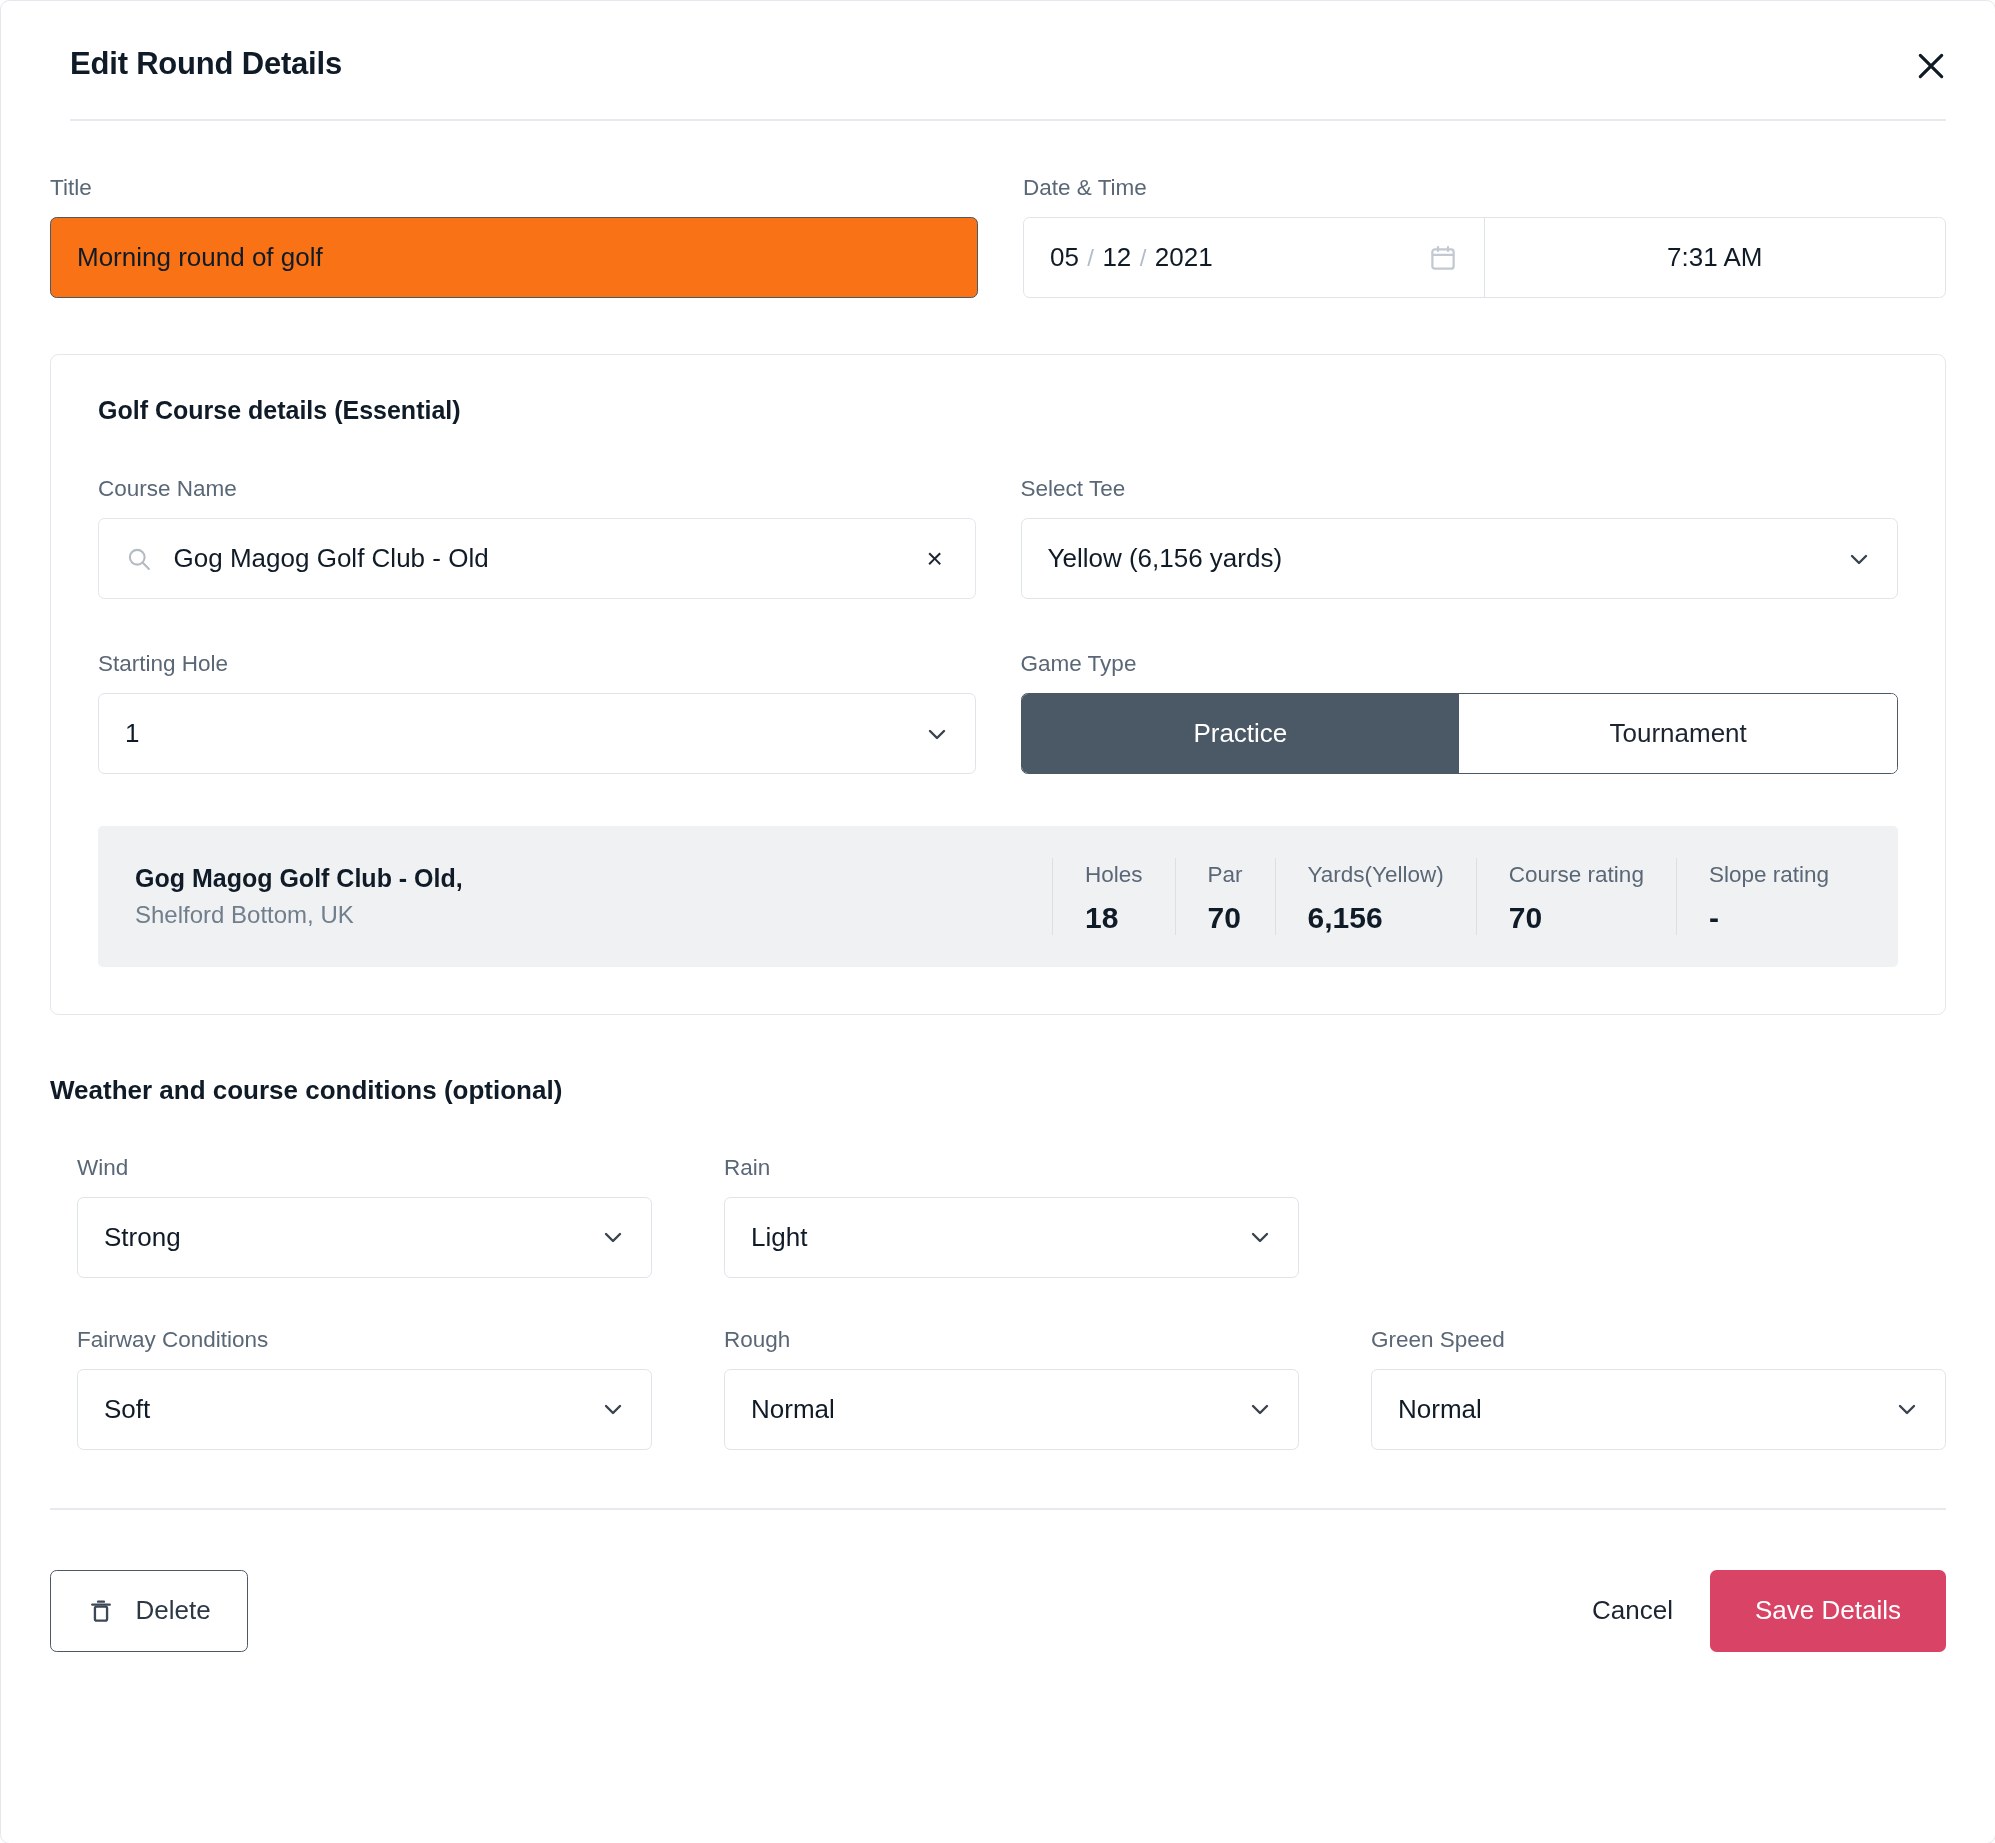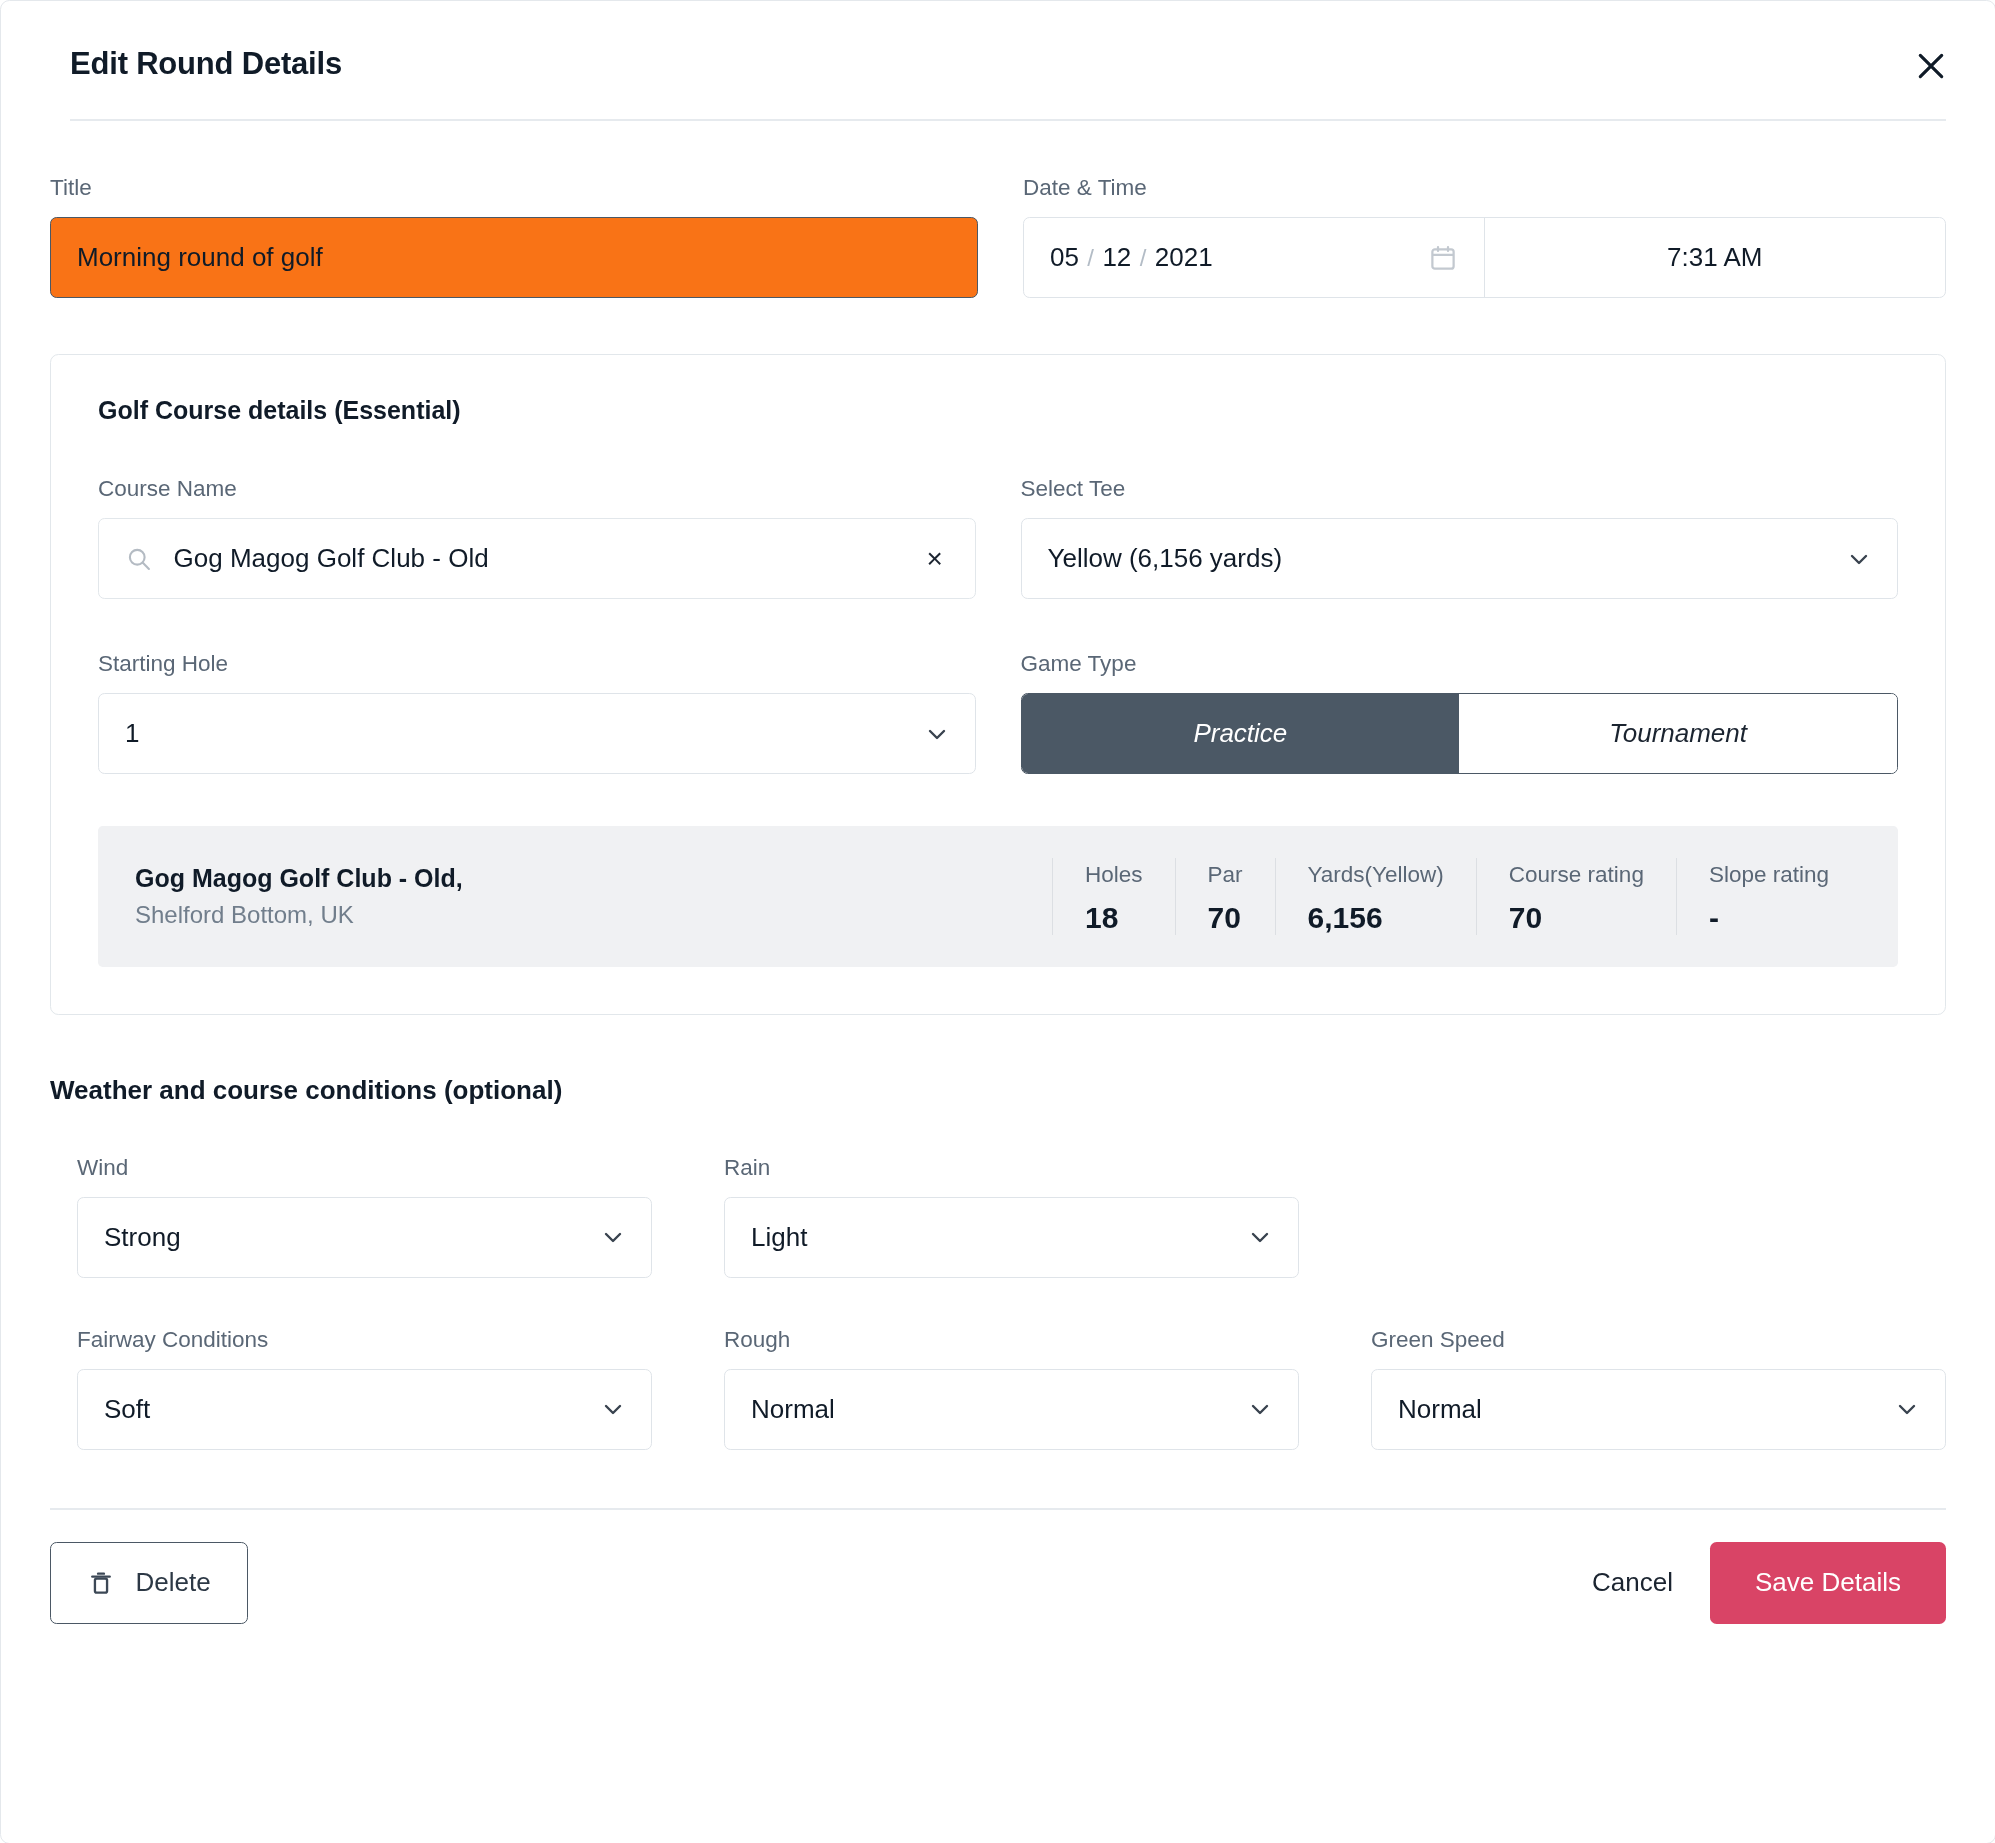--- a/index.html
+++ b/index.html
@@ -194,21 +194,20 @@
   }
   .seg {
     flex: 1 1 50%;
     display: flex;
     align-items: center;
     justify-content: center;
     font-size: 26px;
     cursor: pointer;
     background: #ffffff;
     color: #1b2430;
-    font-style: italic;
   }
   .seg.active {
     background: #4b5865;
     color: #ffffff;
   }
 
   
   .summary {
     background: #f0f1f3;
     border-radius: 4.7px;
@@ -271,21 +270,21 @@
 
   
   .footer-divider {
     margin: 58px 49px 0 49px;
     height: 1.9px;
     background: #e6eaee;
   }
   .footer {
     display: flex;
     align-items: center;
-    padding: 32px 49px 0 49px;
+    padding: 60px 49px 0 49px;
   }
   .delete-btn {
     display: flex;
     align-items: center;
     gap: 20.6px;
     height: 82px;
     padding: 0 36px;
     border: 1.9px solid #4b5865;
     border-radius: 6.6px;
     background: #ffffff;

